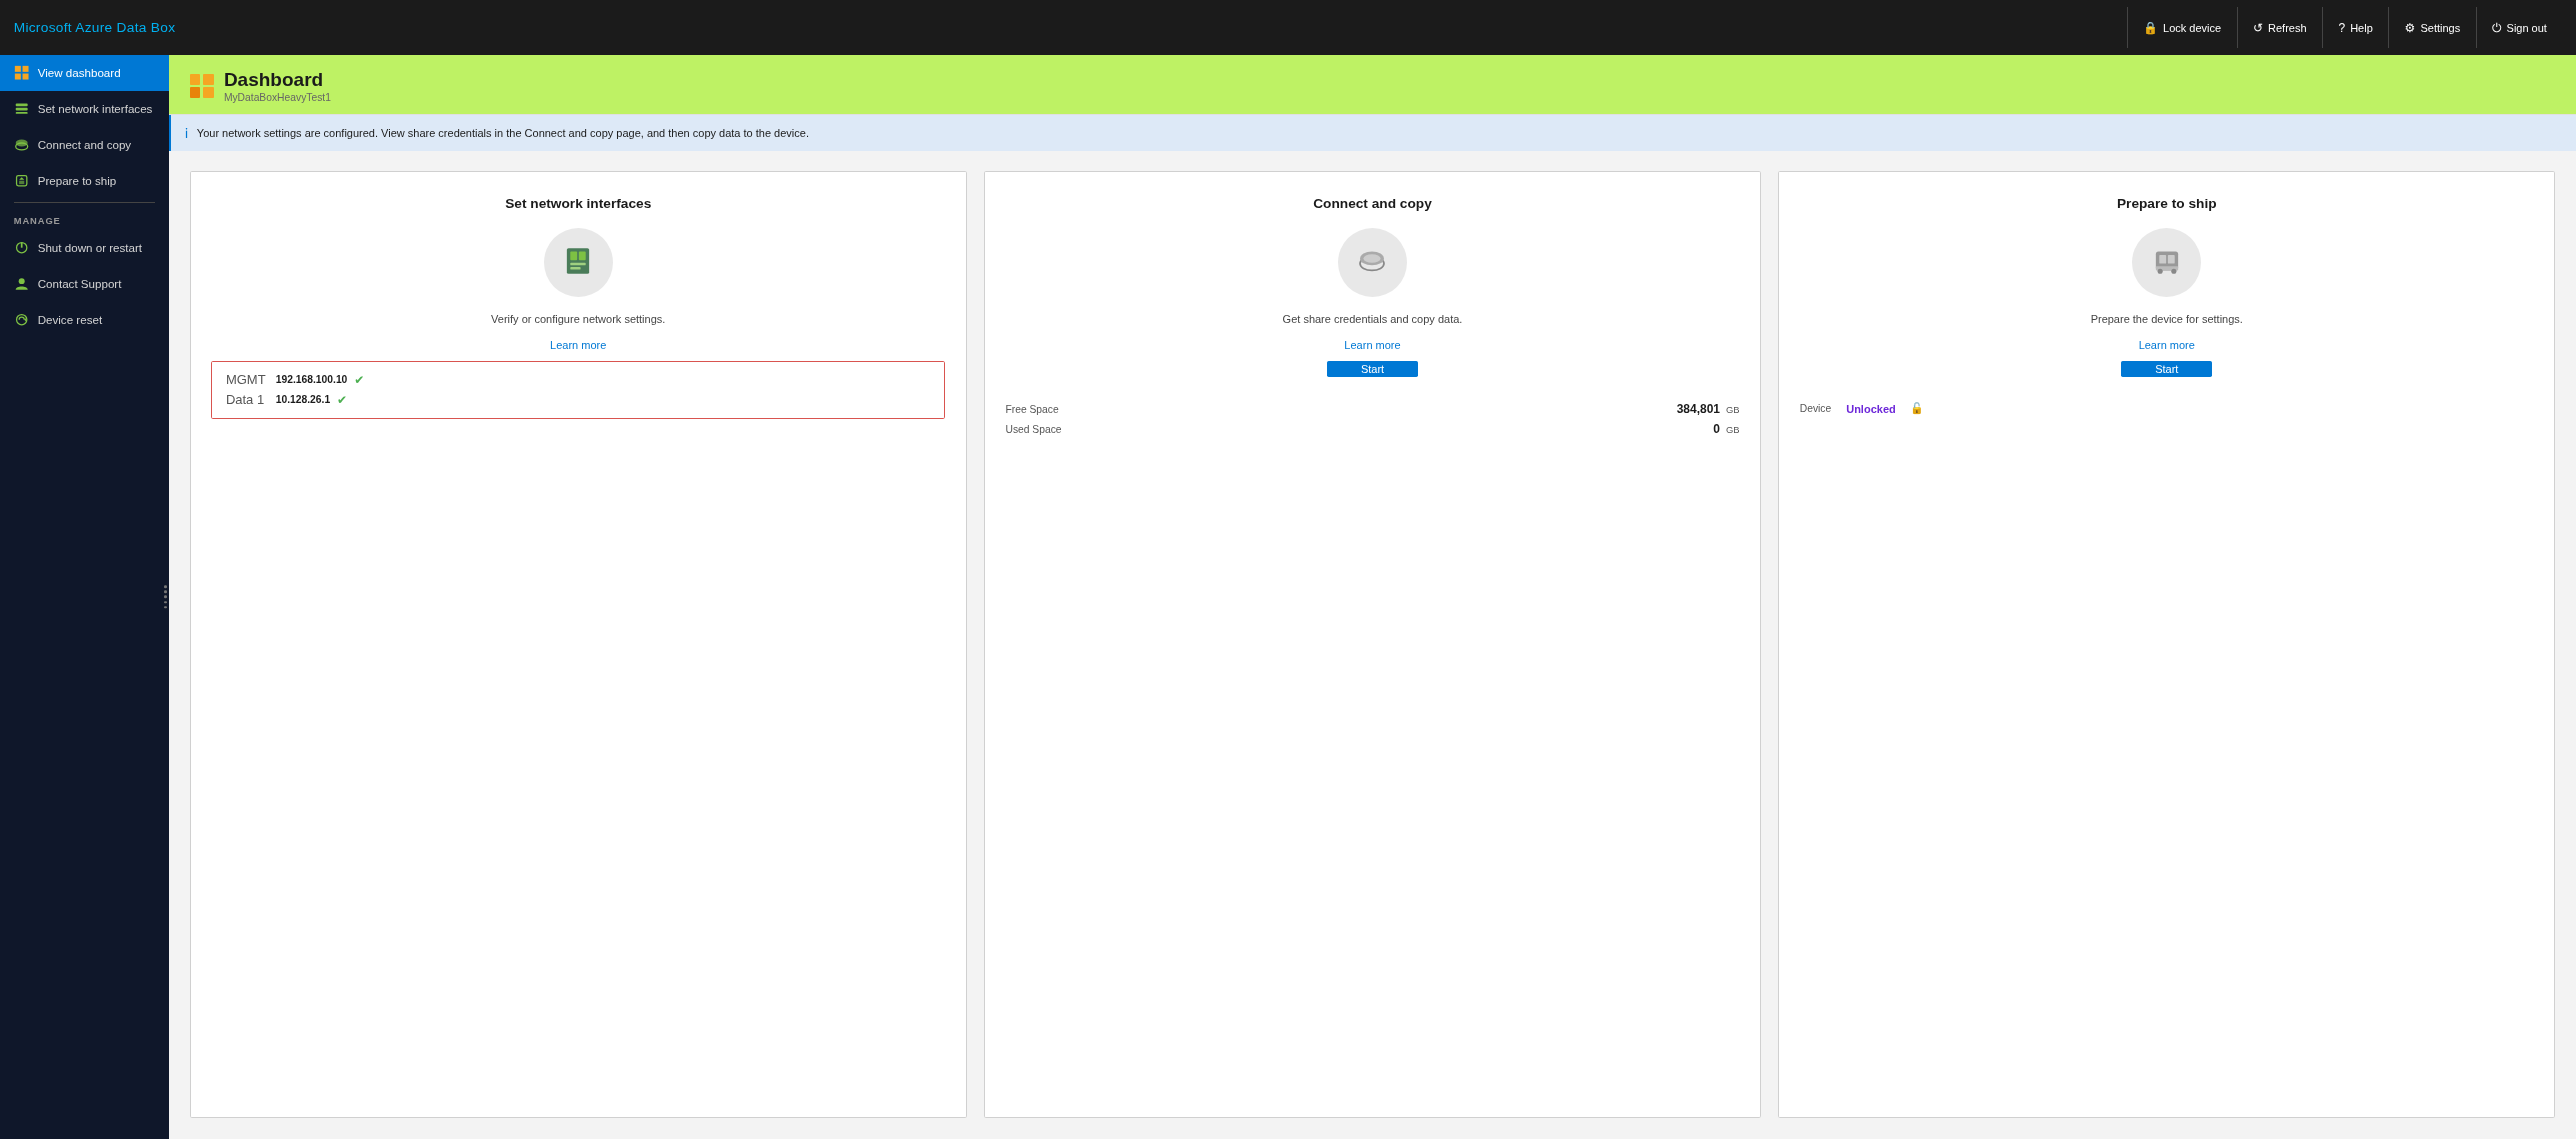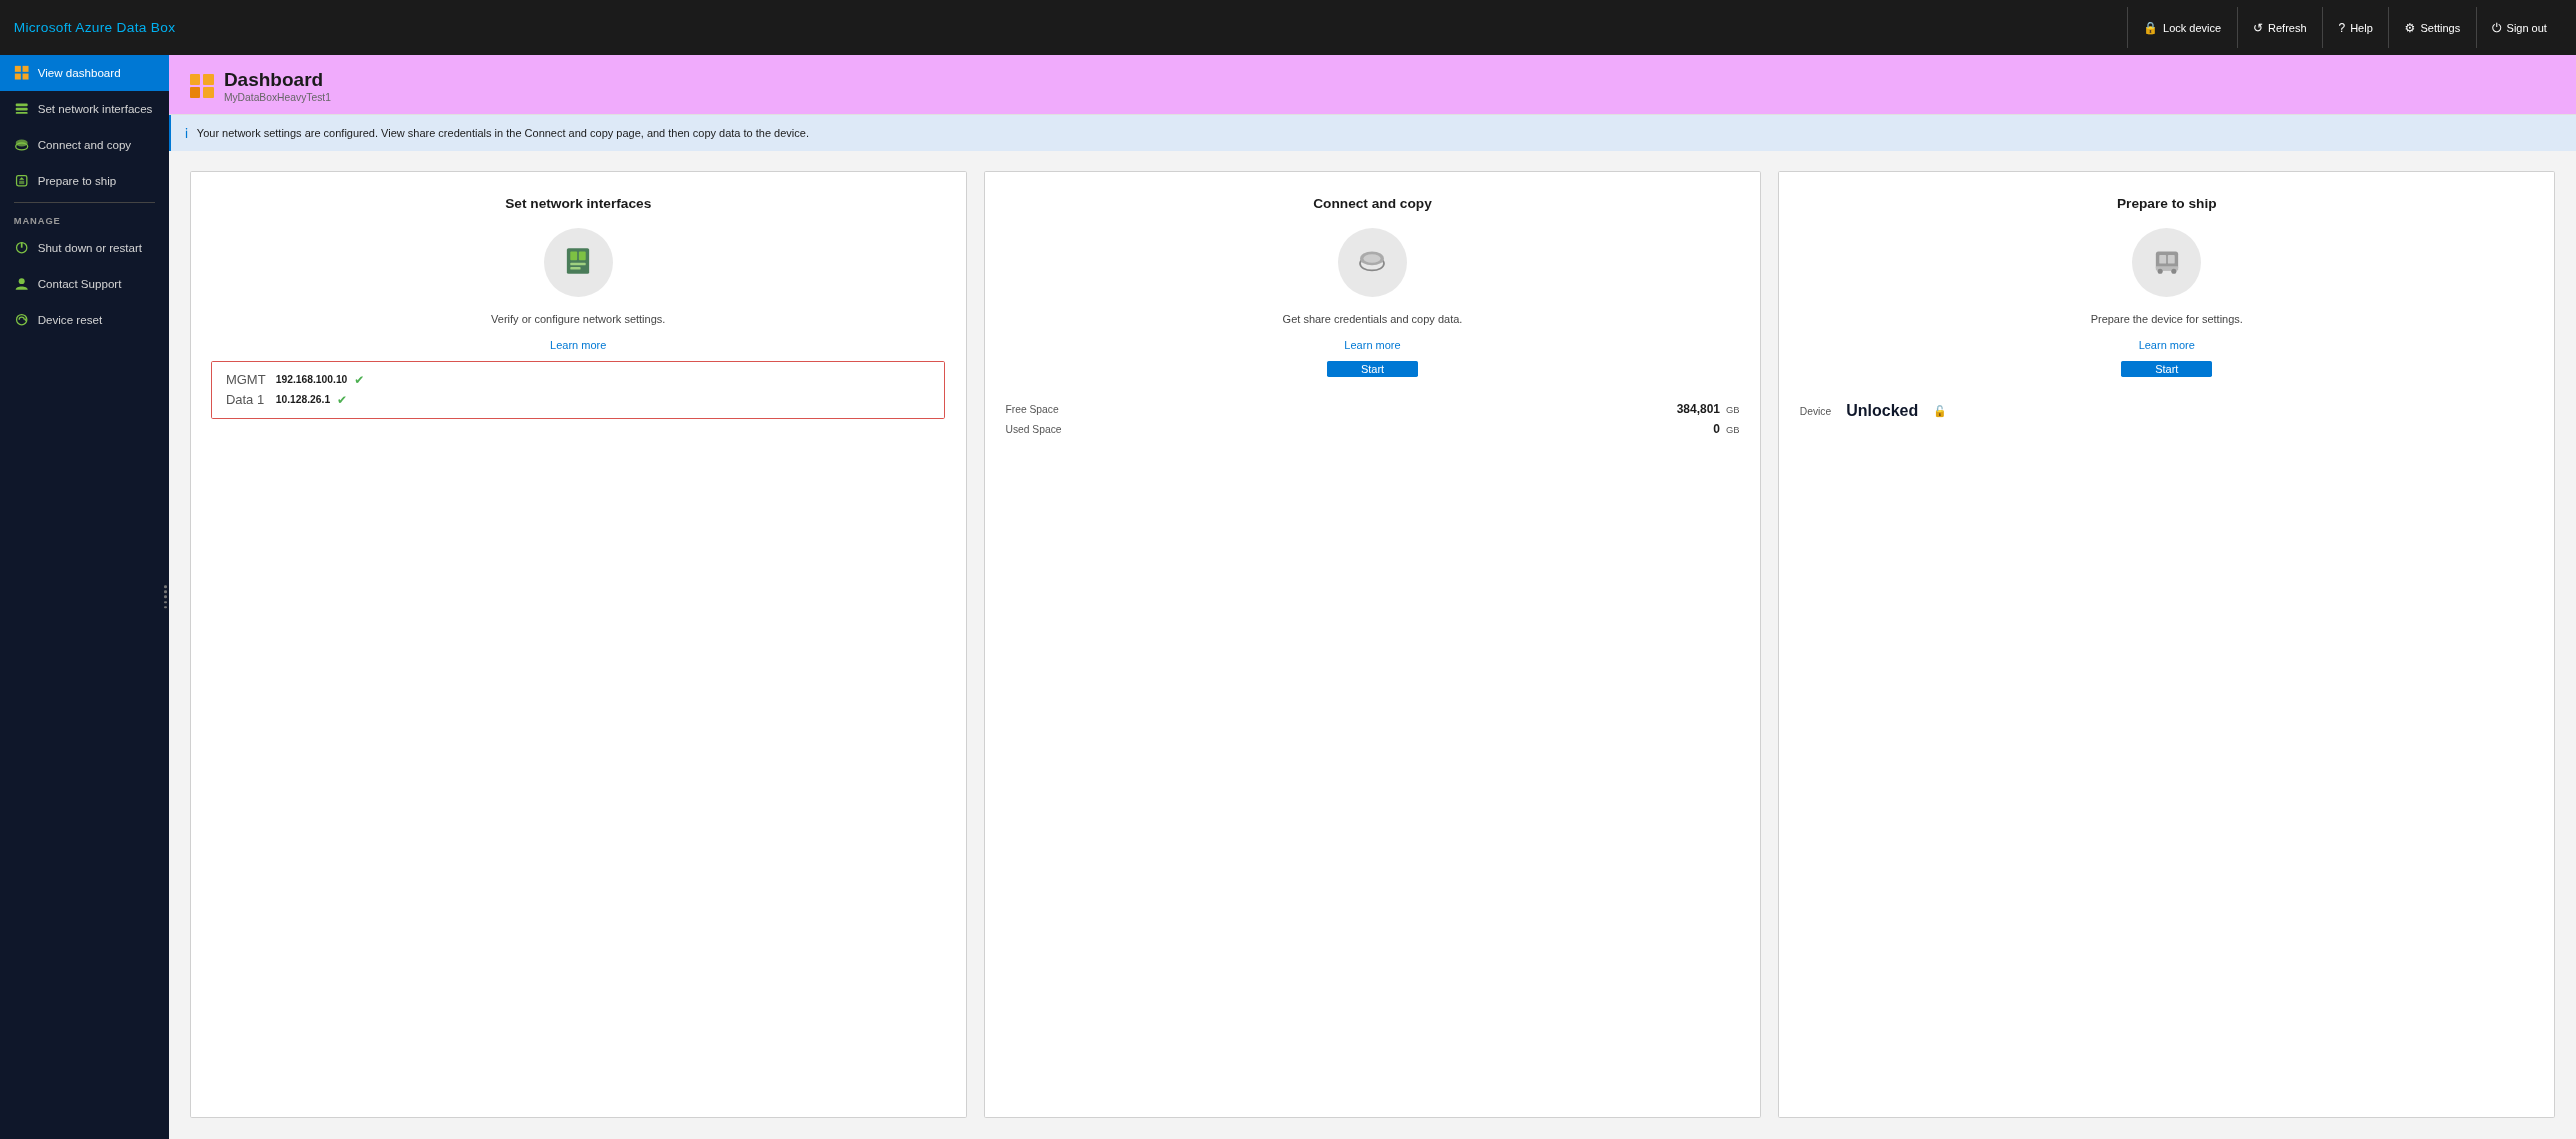--- a/index.html
+++ b/index.html
@@ -105,21 +105,21 @@
     .content {
       flex: 1;
       overflow-y: auto;
       background: #f3f3f3;
       display: flex;
       flex-direction: column;
     }
 
     
     .page-header {
-      background: #f0abfc;
+      background: #bef264;
       padding: 13.7px 20.6px 10.3px;
       border-bottom: 0.9px solid #e0e0e0;
     }
     .page-header-row {
       display: flex;
       align-items: center;
       gap: 10.3px;
     }
     .page-header-icon {
       display: grid;
@@ -288,23 +288,23 @@
       align-items: center;
       gap: 15px;
       width: 100%;
       padding-top: 8.6px;
     }
     .device-label {
       font-size: 10.3px;
       color: #555;
     }
     .device-value {
-      font-size: 16px;
+      font-size: 11px;
       font-weight: 700;
-      color: #0f172a;
+      color: #6d28d9;
     }
     .unlock-icon {
       font-size: 11px;
       color: #555;
     }
   </style>
 </head>
 <body>
 
 <nav class="top-nav">

